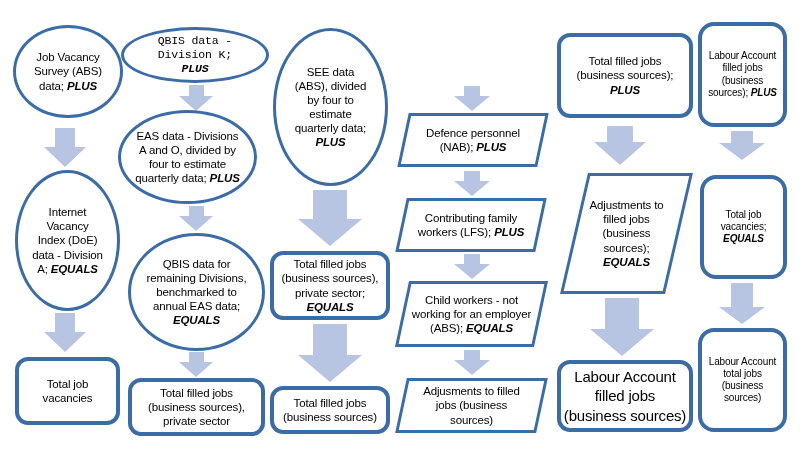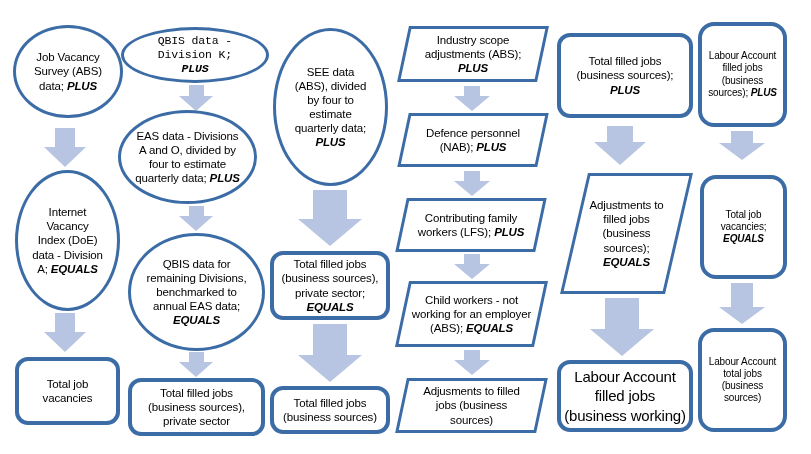--- a/index.html
+++ b/index.html
@@ -110,26 +110,20 @@
   <div class="arrow" style="left:298px;top:324px;--sw:34px;--sh:31px;--hw:32px;--hh:27px;">
     <div class="stem"></div>
     <div class="head"></div>
   </div>
   <div class="node rrect" style="left:270px;top:386px;width:120px;height:48px;">
     <div class="txt" style="padding:2px 4px;">
         <div class="tw"><span>Total filled jobs (business sources)</span></div>
       </div>
   </div>
 
-  <div class="node para" style="left:393px;top:25px;width:160px;height:58px;">
-    <div class="para-bg" style="left:10px;right:10px;--skew:-12deg;"></div>
-    <div class="txt" style="padding:2px 18px;">
-        <div class="tw"><span>Industry scope adjustments (ABS);</span> <b class="kw">PLUS</b></div>
-      </div>
-  </div>
   <div class="arrow" style="left:454px;top:86px;--sw:16px;--sh:10px;--hw:18px;--hh:15px;">
     <div class="stem"></div>
     <div class="head"></div>
   </div>
   <div class="node para" style="left:393px;top:112px;width:160px;height:56px;">
     <div class="para-bg" style="left:10px;right:10px;--skew:-12deg;"></div>
     <div class="txt" style="padding:2px 18px;">
         <div class="tw"><span>Defence personnel (NAB);</span> <b class="kw">PLUS</b></div>
       </div>
   </div>
@@ -178,21 +172,21 @@
     <div class="txt" style="padding:2px 26px;">
         <div class="tw"><span>Adjustments to filled jobs (business sources);</span> <b class="kw">EQUALS</b></div>
       </div>
   </div>
   <div class="arrow" style="left:590px;top:298px;--sw:34px;--sh:31px;--hw:32px;--hh:27px;">
     <div class="stem"></div>
     <div class="head"></div>
   </div>
   <div class="node rrect big" style="left:557px;top:360px;width:136px;height:72px;">
     <div class="txt" style="padding:2px 2px;">
-        <div class="tw"><span>Labour Account filled jobs (business working)</span></div>
+        <div class="tw"><span>Labour Account filled jobs (business sources)</span></div>
       </div>
   </div>
 
   <div class="node rrect fs11" style="left:698px;top:22px;width:89px;height:105px;border-radius:16px;">
     <div class="txt" style="padding:2px 6px;">
         <div class="tw"><span>Labour Account filled jobs (business sources);</span> <b class="kw">PLUS</b></div>
       </div>
   </div>
   <div class="arrow" style="left:719px;top:131px;--sw:22px;--sh:12px;--hw:23px;--hh:17px;">
     <div class="stem"></div>

